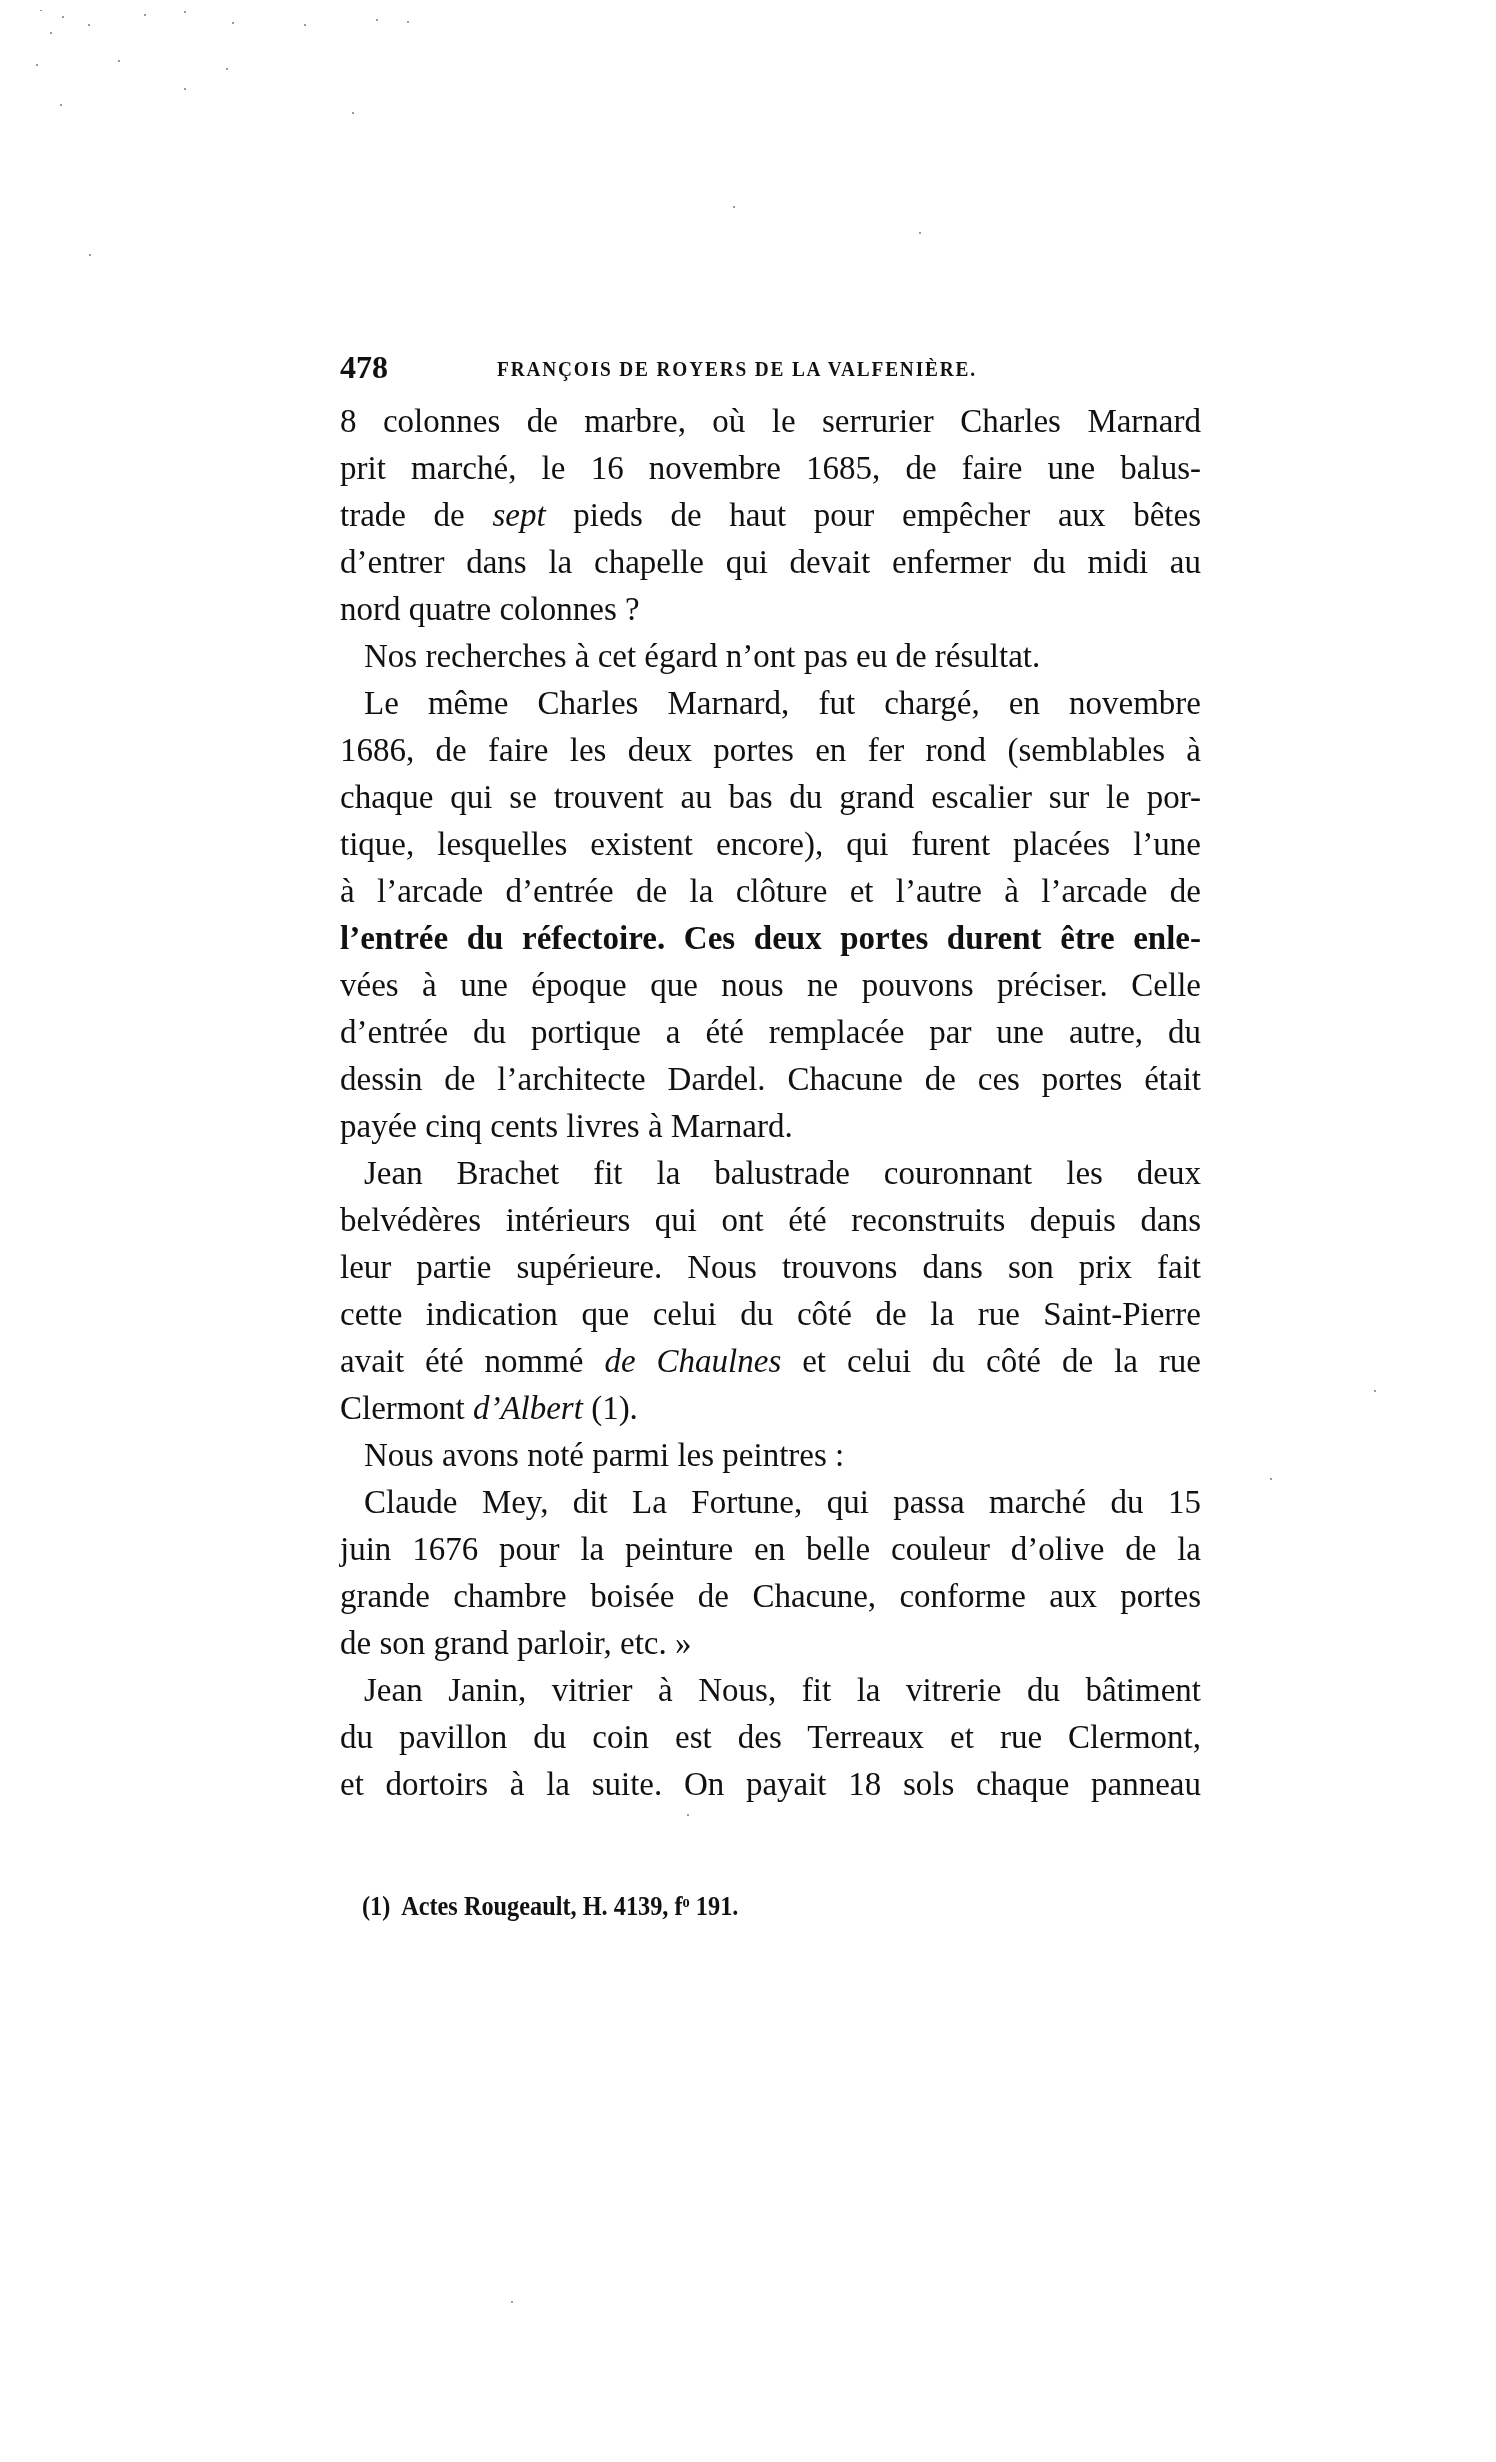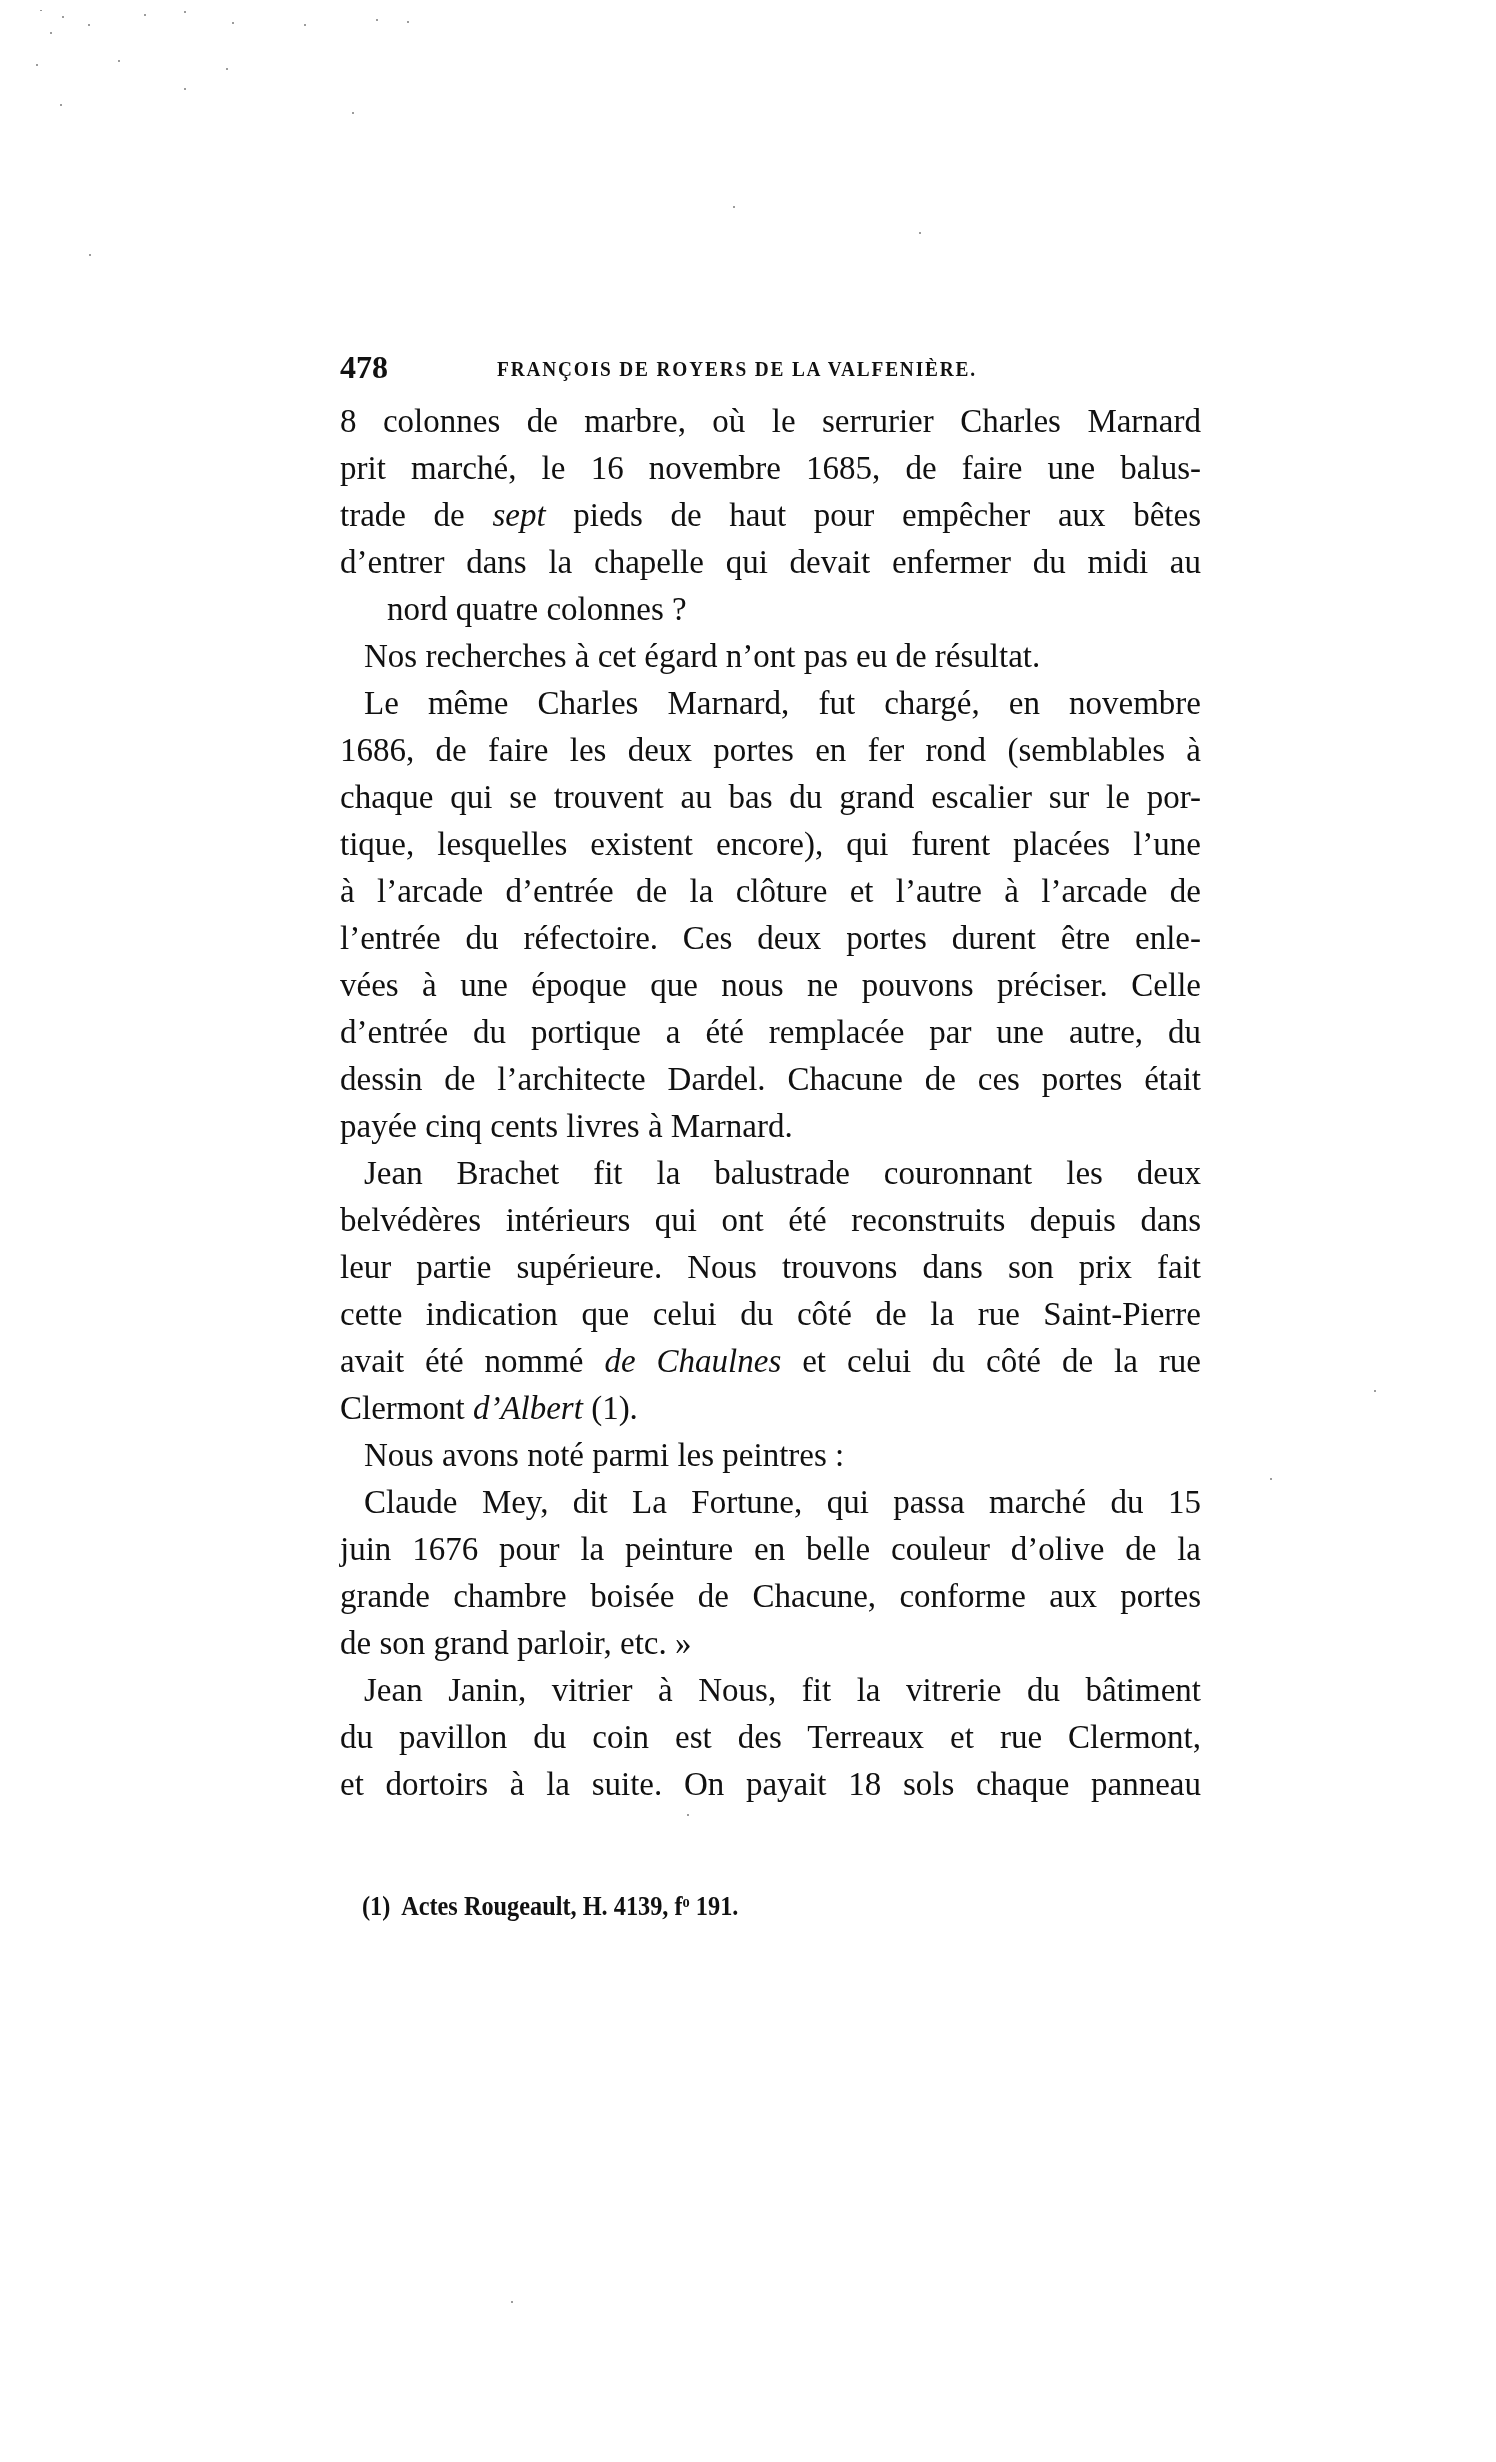--- a/index.html
+++ b/index.html
@@ -40,28 +40,28 @@
   <div class="running-head">
     <span class="folio">478</span>
     <span class="head-title">FRANÇOIS DE ROYERS DE LA VALFENIÈRE.</span>
   </div>
 
   <div class="body-text" id="body-text">
       <span class="line" style="display: block;"><span>8 colonnes de marbre, où le serrurier Charles Marnard</span></span>
       <span class="line" style="display: block;"><span>prit marché, le 16 novembre 1685, de faire une balus-</span></span>
       <span class="line" style="display: block;"><span>trade de </span><em>sept</em><span> pieds de haut pour empêcher aux bêtes</span></span>
       <span class="line" style="display: block;"><span>d’entrer dans la chapelle qui devait enfermer du midi au</span></span>
-      <span class="line last" style="display: block; margin-left: 47px;"><span>nord quatre colonnes ?</span></span>
+      <span class="line last" style="display: block;"><span>nord quatre colonnes ?</span></span>
       <span class="line indent last" style="display: block;"><span>Nos recherches à cet égard n’ont pas eu de résultat.</span></span>
       <span class="line indent" style="display: block;"><span>Le même Charles Marnard, fut chargé, en novembre</span></span>
       <span class="line" style="display: block;"><span>1686, de faire les deux portes en fer rond (semblables à</span></span>
       <span class="line" style="display: block;"><span>chaque qui se trouvent au bas du grand escalier sur le por-</span></span>
       <span class="line" style="display: block;"><span>tique, lesquelles existent encore), qui furent placées l’une</span></span>
       <span class="line" style="display: block;"><span>à l’arcade d’entrée de la clôture et l’autre à l’arcade de</span></span>
-      <span class="line" style="display: block;"><span>l’entrée du réfectoire. Ces deux portes durent être enle-</span></span>
+      <span class="line" style="display: block; font-weight: bold;"><span>l’entrée du réfectoire. Ces deux portes durent être enle-</span></span>
       <span class="line" style="display: block;"><span>vées à une époque que nous ne pouvons préciser. Celle</span></span>
       <span class="line" style="display: block;"><span>d’entrée du portique a été remplacée par une autre, du</span></span>
       <span class="line" style="display: block;"><span>dessin de l’architecte Dardel. Chacune de ces portes était</span></span>
       <span class="line last" style="display: block;"><span>payée cinq cents livres à Marnard.</span></span>
       <span class="line indent" style="display: block;"><span>Jean Brachet fit la balustrade couronnant les deux</span></span>
       <span class="line" style="display: block;"><span>belvédères intérieurs qui ont été reconstruits depuis dans</span></span>
       <span class="line" style="display: block;"><span>leur partie supérieure. Nous trouvons dans son prix fait</span></span>
       <span class="line" style="display: block;"><span>cette indication que celui du côté de la rue Saint-Pierre</span></span>
       <span class="line" style="display: block;"><span>avait été nommé </span><em>de Chaulnes</em><span> et celui du côté de la rue</span></span>
       <span class="line last" style="display: block;"><span>Clermont </span><em>d’Albert</em><span> (1).</span></span>

